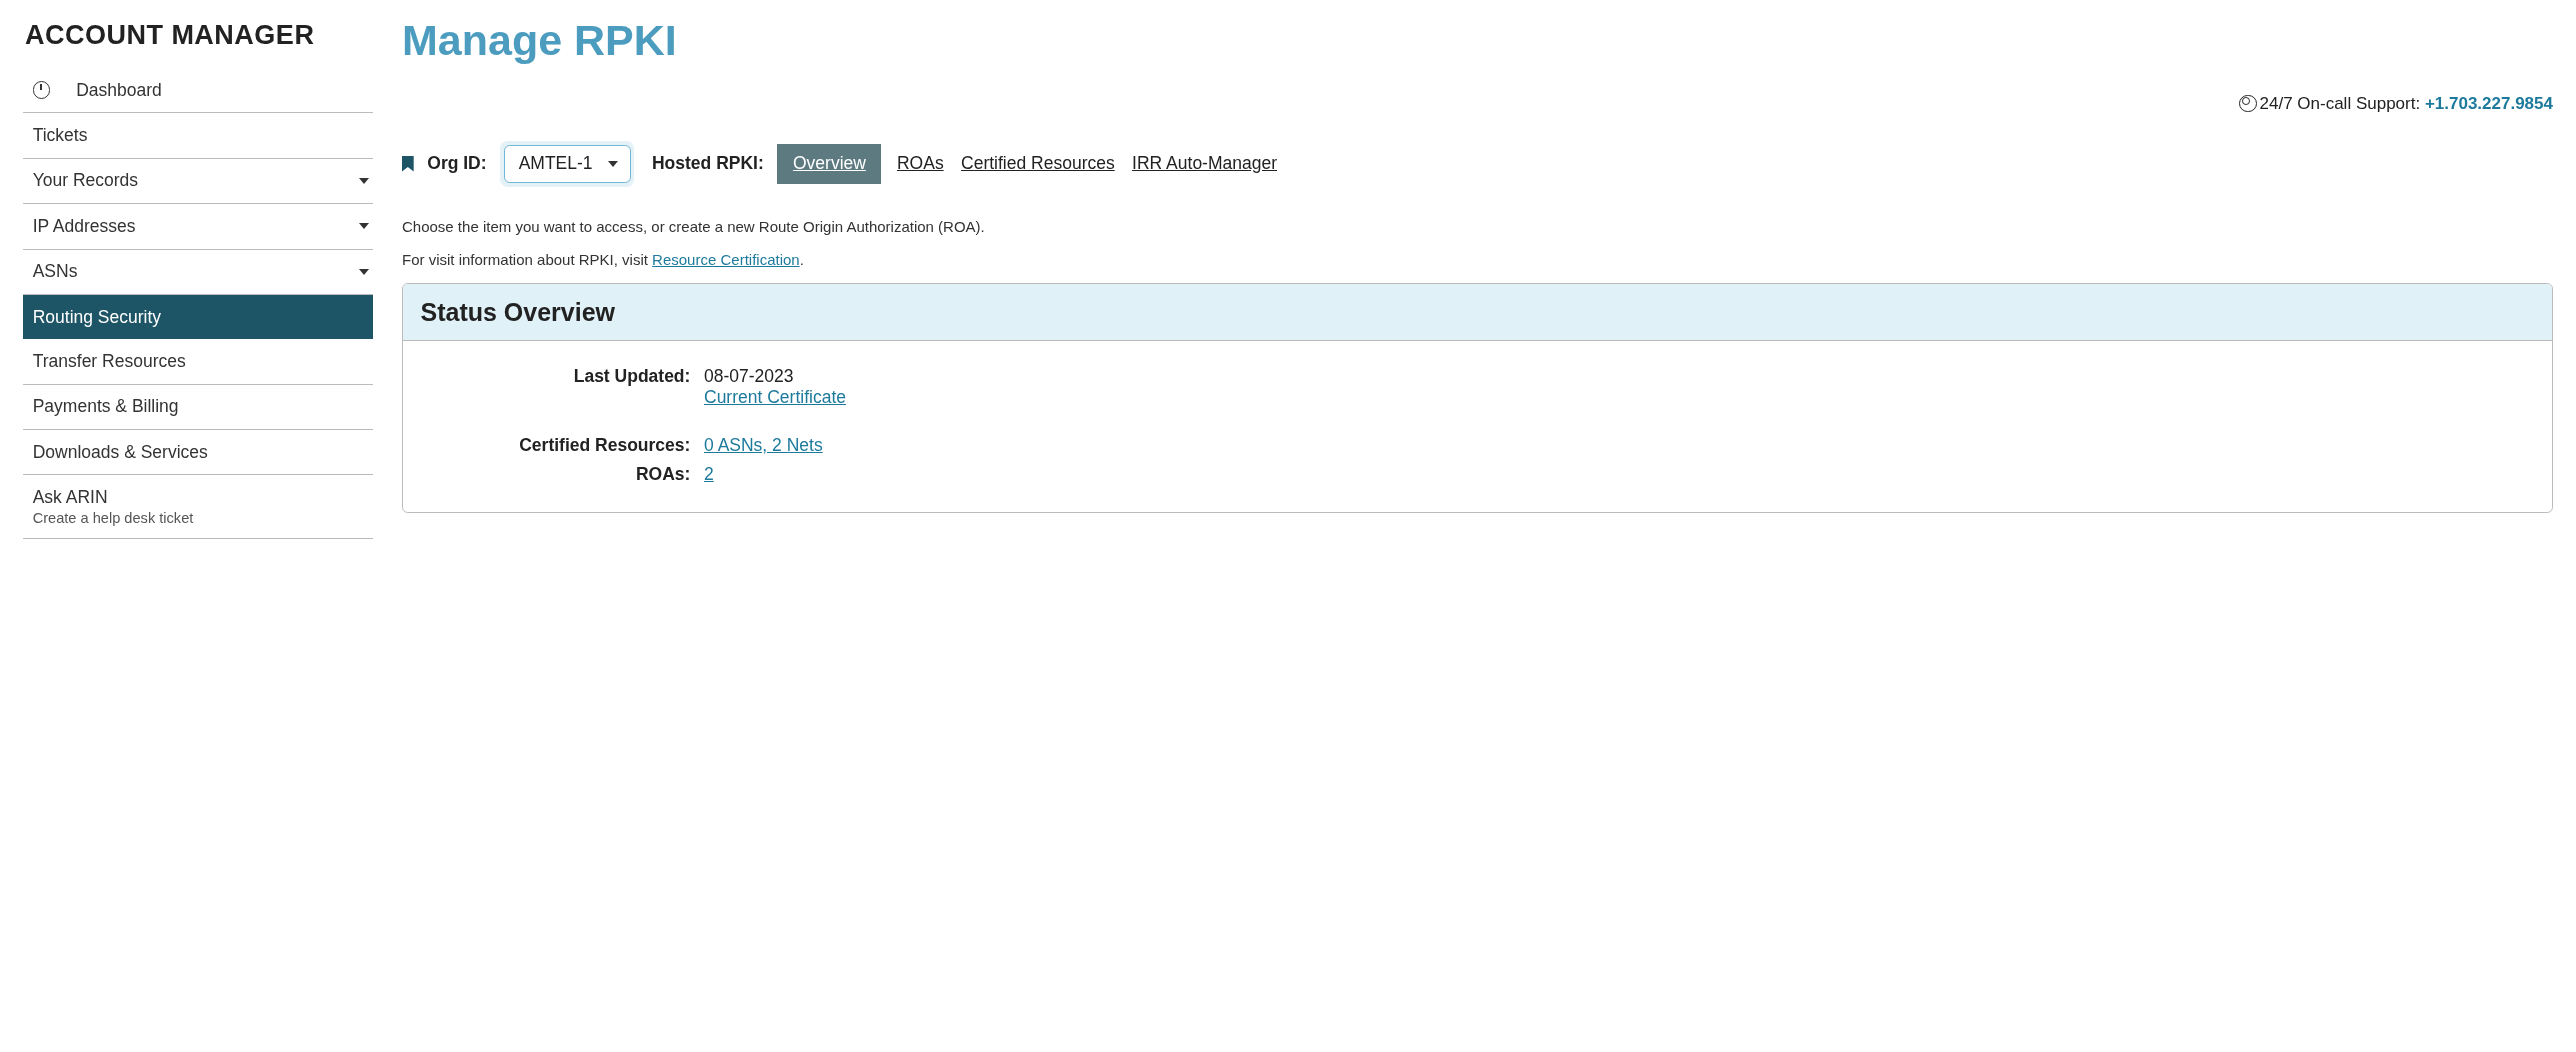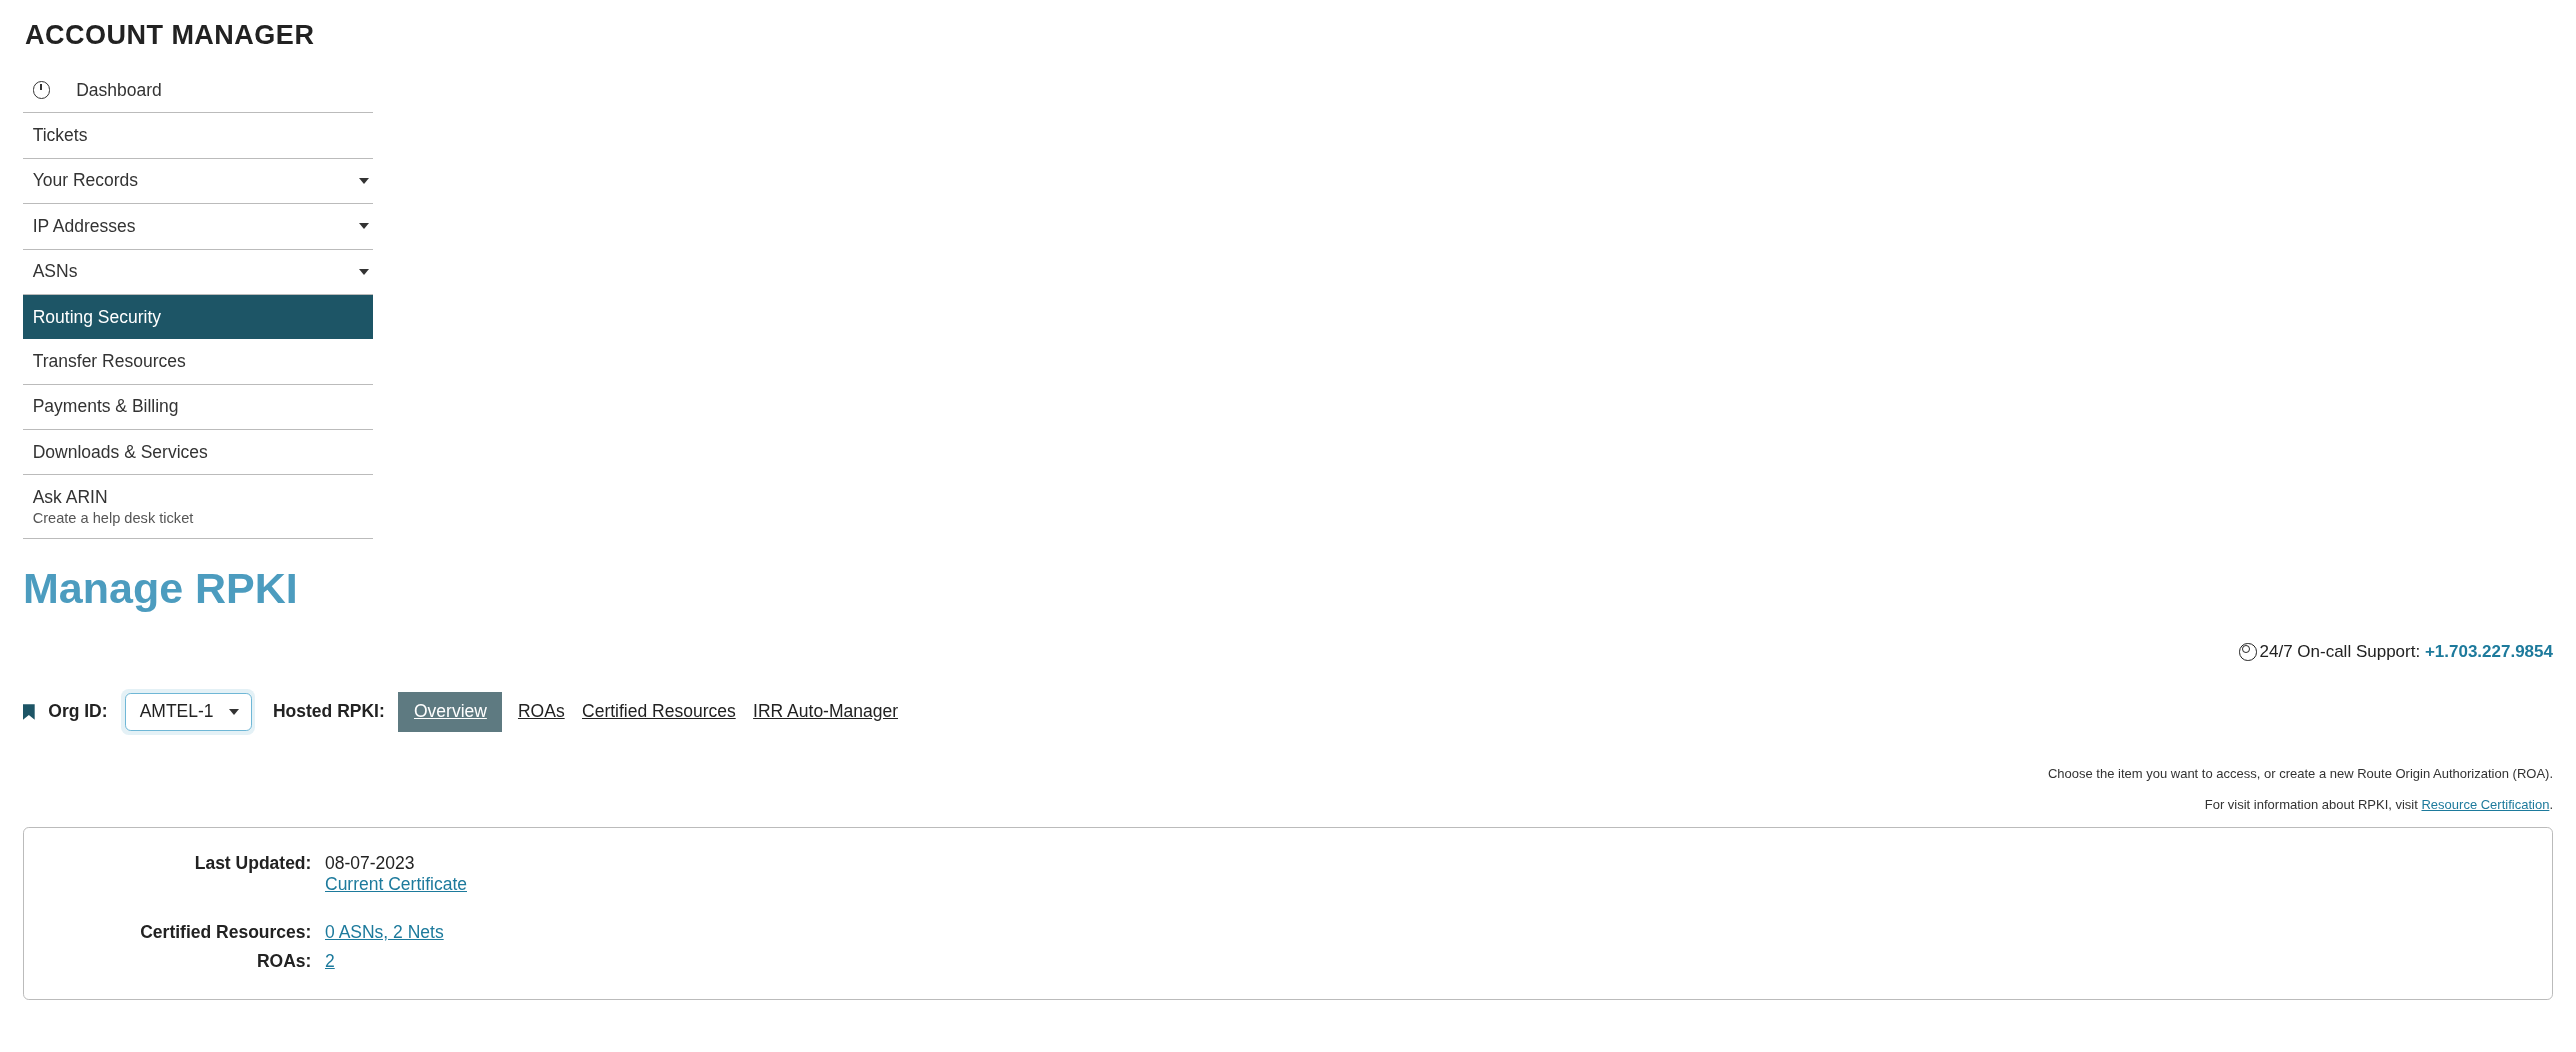--- a/index.html
+++ b/index.html
@@ -6,21 +6,20 @@
   body {
     font-family: -apple-system, BlinkMacSystemFont, "Segoe UI", Helvetica, Arial, sans-serif;
     color: #222;
     background: #fff;
     font-size: 17.5px;
   }
   .layout {
     display: flex;
     padding: 19.5px 23px;
     gap: 29px;
-    flex-direction: column;
   }
   .sidebar {
     width: 350px;
     flex-shrink: 0;
   }
   .sidebar-title {
     font-size: 27px;
     font-weight: 700;
     letter-spacing: 0.5px;
     margin-bottom: 17.5px;
@@ -136,21 +135,21 @@
     cursor: pointer;
     padding: 7.8px 1.9px;
   }
   .tab.active {
     background: #5e7a81;
     color: #fff;
     padding: 9.7px 15.6px;
     text-decoration: underline;
   }
 
-  .intro { margin-bottom: 15.6px; font-size: 13px; color: #333; text-align: right; }
+  .intro { margin-bottom: 15.6px; font-size: 15px; color: #333; }
   .intro a { color: #1d7a9c; text-decoration: underline; }
 
   .panel {
     border: 1px solid #bbb;
     border-radius: 5.8px;
     overflow: hidden;
   }
   .panel-header {
     background: #e0f1f7;
     padding: 13.6px 17.5px;
@@ -280,20 +279,21 @@
       <span class="tab">Certified Resources</span>
       <span class="tab">IRR Auto-Manager</span>
     </div>
 
     <p class="intro">Choose the item you want to access, or create a new Route Origin Authorization (ROA).</p>
     <p class="intro">
       <span>For visit information about RPKI, visit </span><a href="#">Resource Certification</a><span>.</span>
     </p>
 
     <div class="panel">
+      <div class="panel-header">Status Overview</div>
       <div class="panel-body">
 
         <div class="kv-row">
           <div class="kv-key">Last Updated:</div>
           <div class="kv-val">
             <div>08-07-2023</div>
             <div><a href="#">Current Certificate</a></div>
           </div>
         </div>
 

